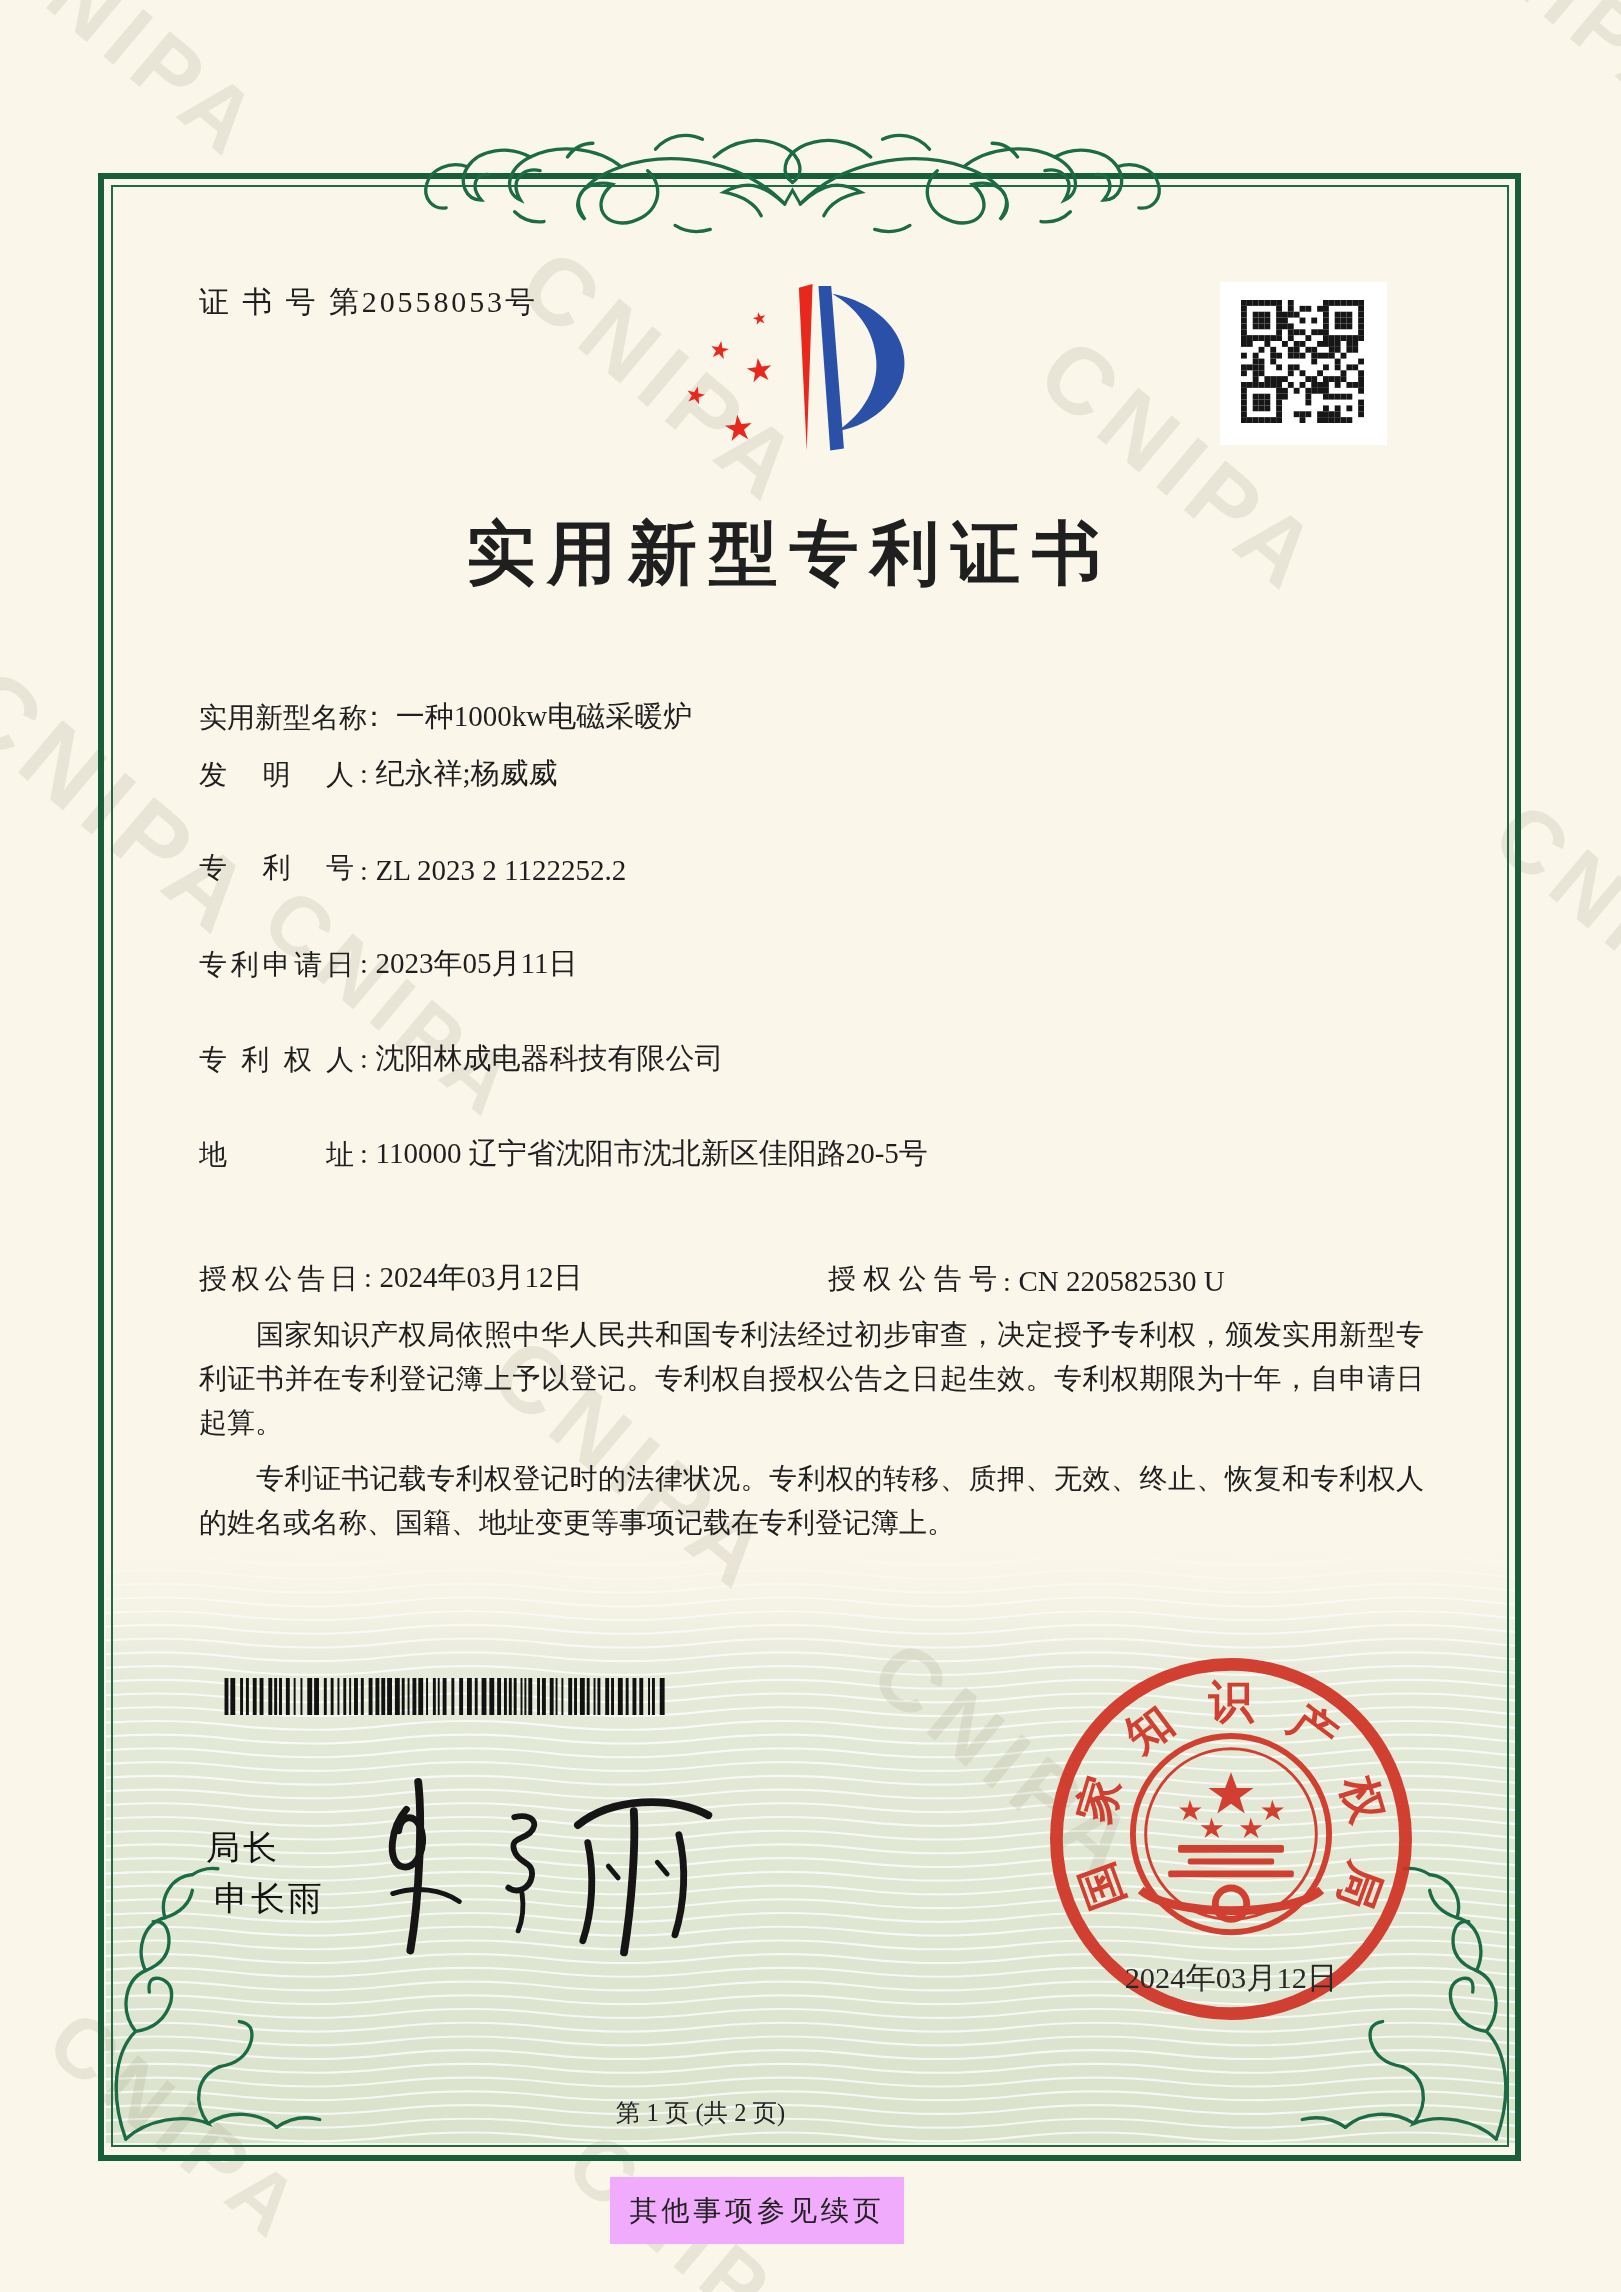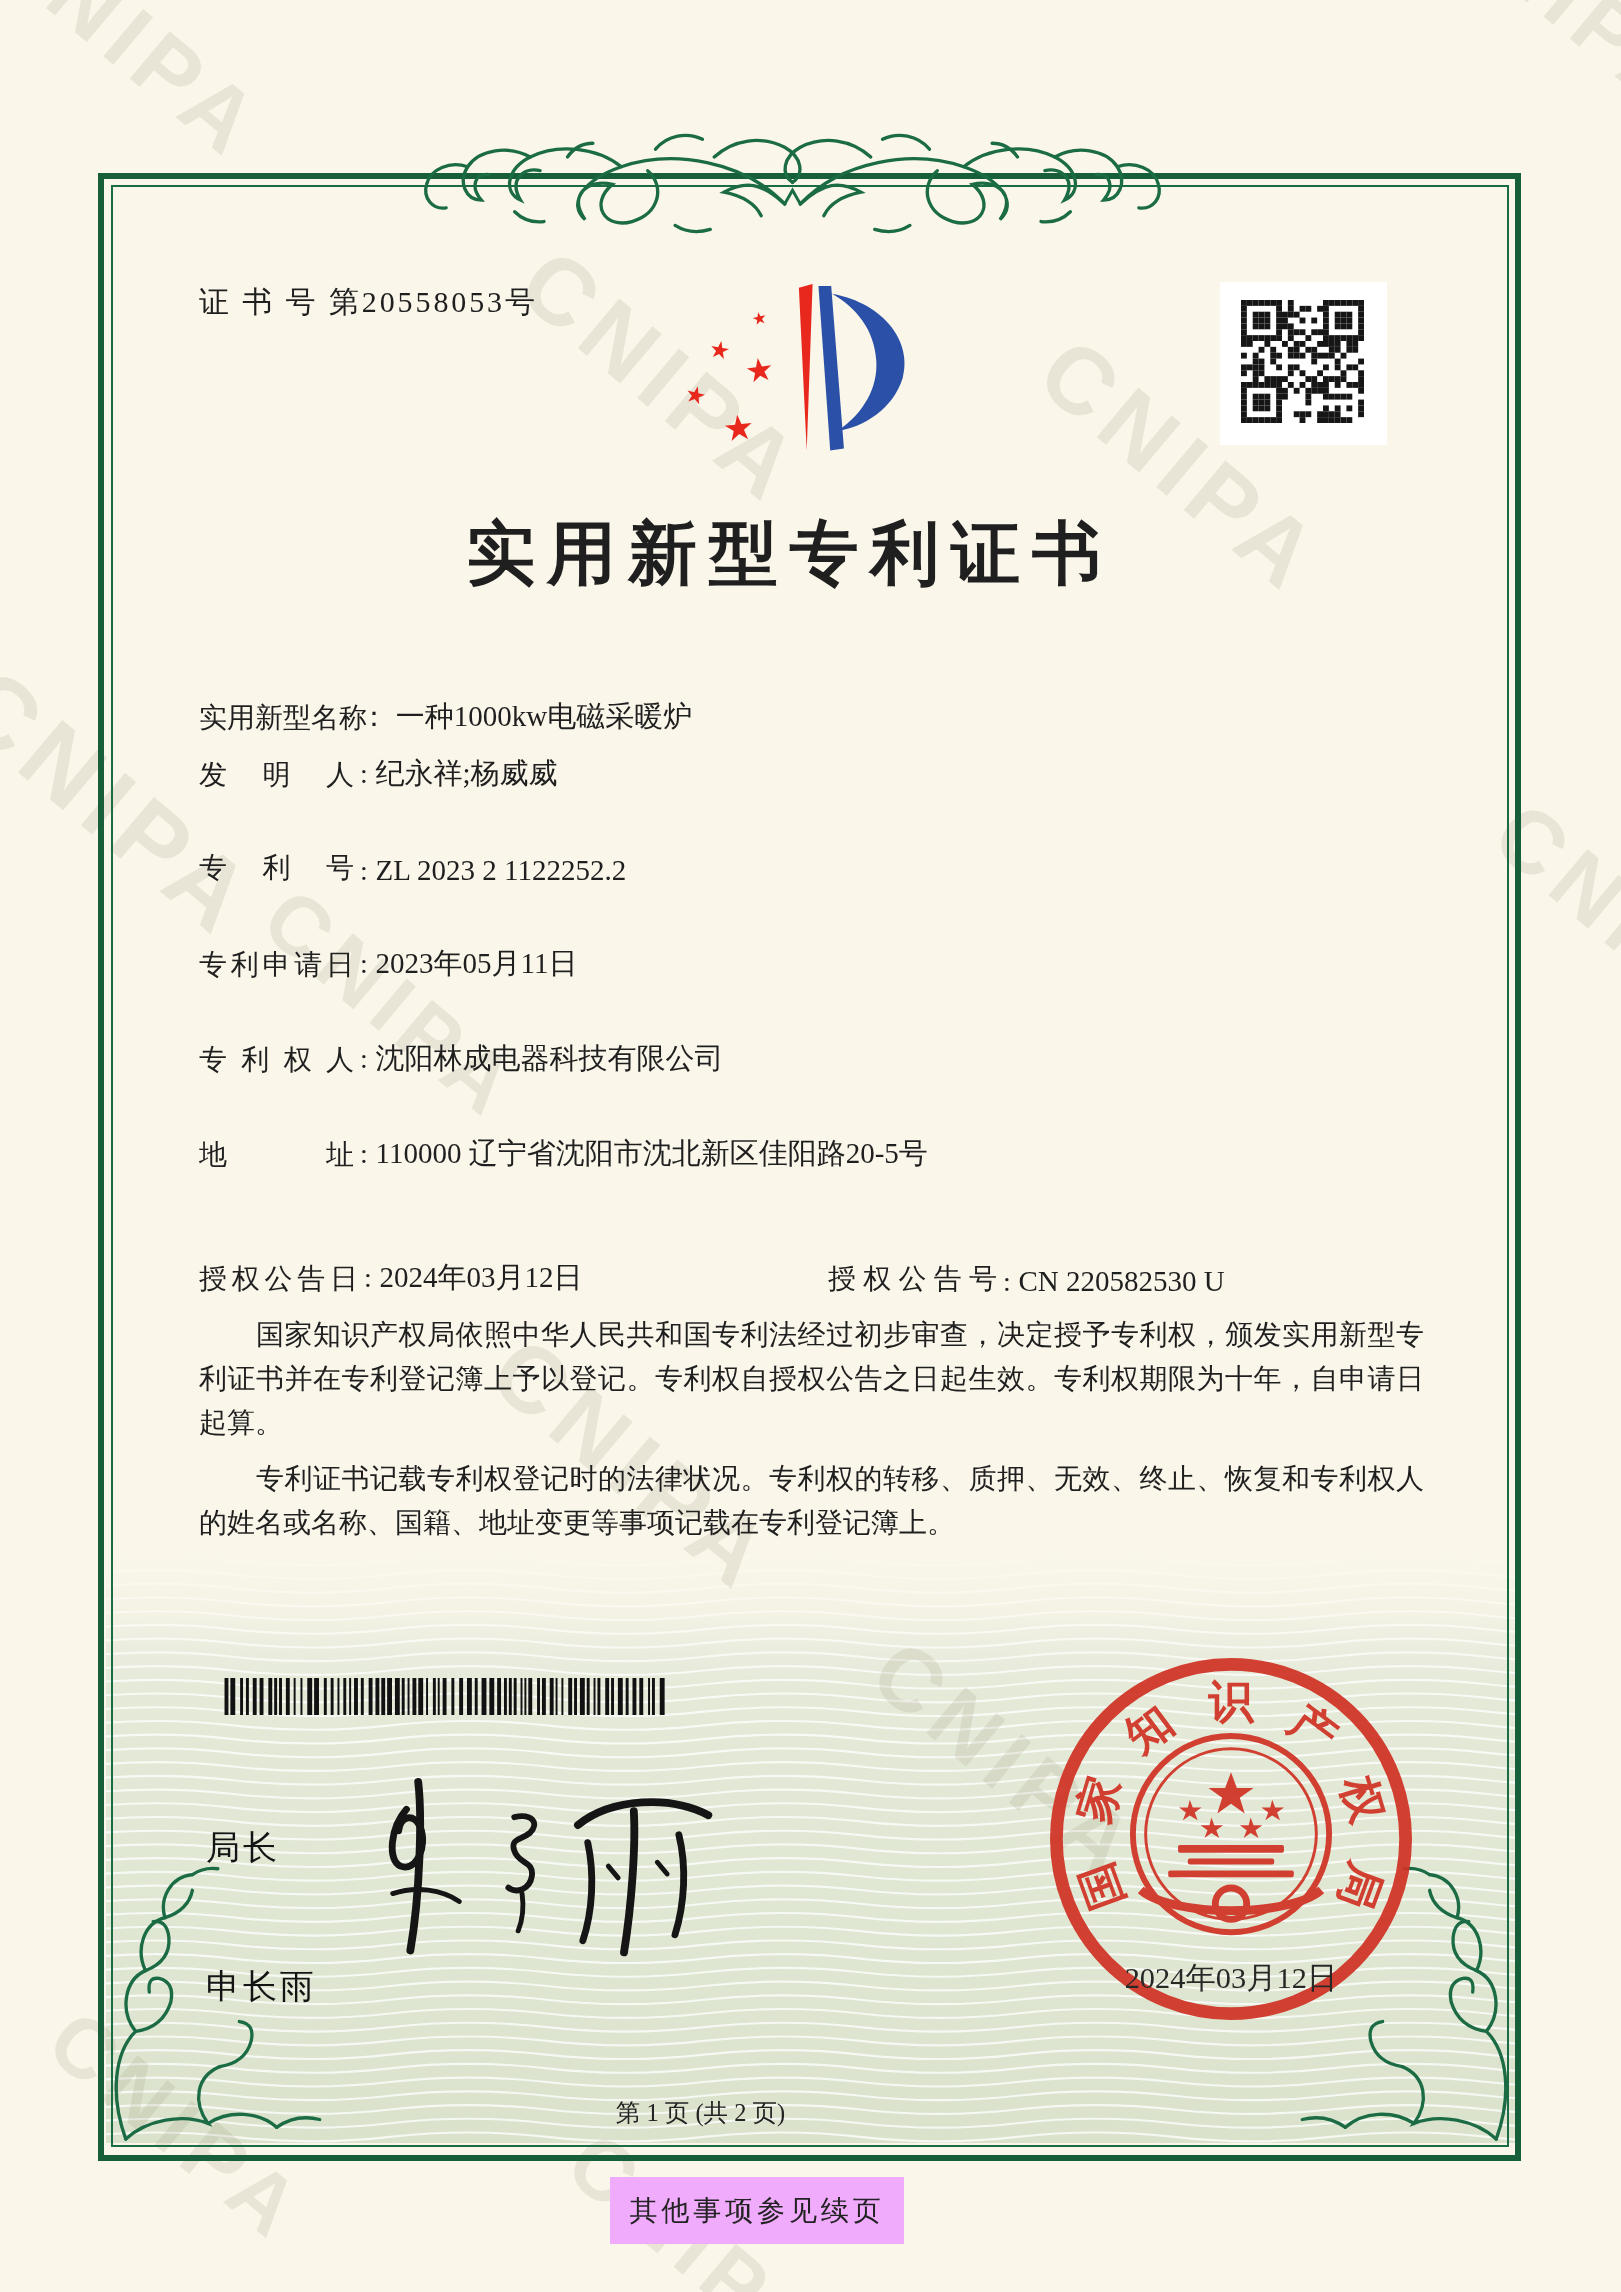--- a/index.html
+++ b/index.html
@@ -544,21 +544,21 @@
         <rect x="412" y="0" width="3" height="38" fill="#111"></rect>
         <rect x="419" y="0" width="4" height="38" fill="#111"></rect>
         <rect x="426" y="0" width="4" height="38" fill="#111"></rect>
         <rect x="435" y="0" width="2" height="38" fill="#111"></rect>
         <rect x="439" y="0" width="3" height="38" fill="#111"></rect>
         <rect x="447" y="0" width="5" height="38" fill="#111"></rect>
       </svg>
   </div>
 
   <div class="director sig-label" style="top:1825px;">局长</div>
-  <div class="director sig-label" style="top:1964px;">申长雨</div>
+  <div class="director sig-label" style="top:1876px;margin-left:8px;">申长雨</div>
 
   <svg class="abs" style="left:377px;top:1776px;" width="348" height="196" viewBox="0 0 355 200">
     <g stroke="#151515" fill="none" stroke-linecap="round" stroke-linejoin="round">
       <path d="M30,34 C14,52 10,86 24,92 C40,98 52,72 44,52 C38,38 24,40 22,56" stroke-width="7"></path>
       <path d="M42,6 C46,40 44,120 34,178" stroke-width="8"></path>
       <path d="M16,120 C40,112 66,116 84,128" stroke-width="5"></path>
       <path d="M140,42 C158,38 166,48 156,58 C146,66 136,64 140,76 C144,90 160,86 158,102 C156,116 142,120 134,114" stroke-width="6"></path>
       <path d="M148,120 C150,134 148,148 144,158" stroke-width="5"></path>
       <path d="M205,50 C240,22 300,20 338,40" stroke-width="8"></path>
       <path d="M262,36 C264,70 260,130 252,180" stroke-width="8"></path>

